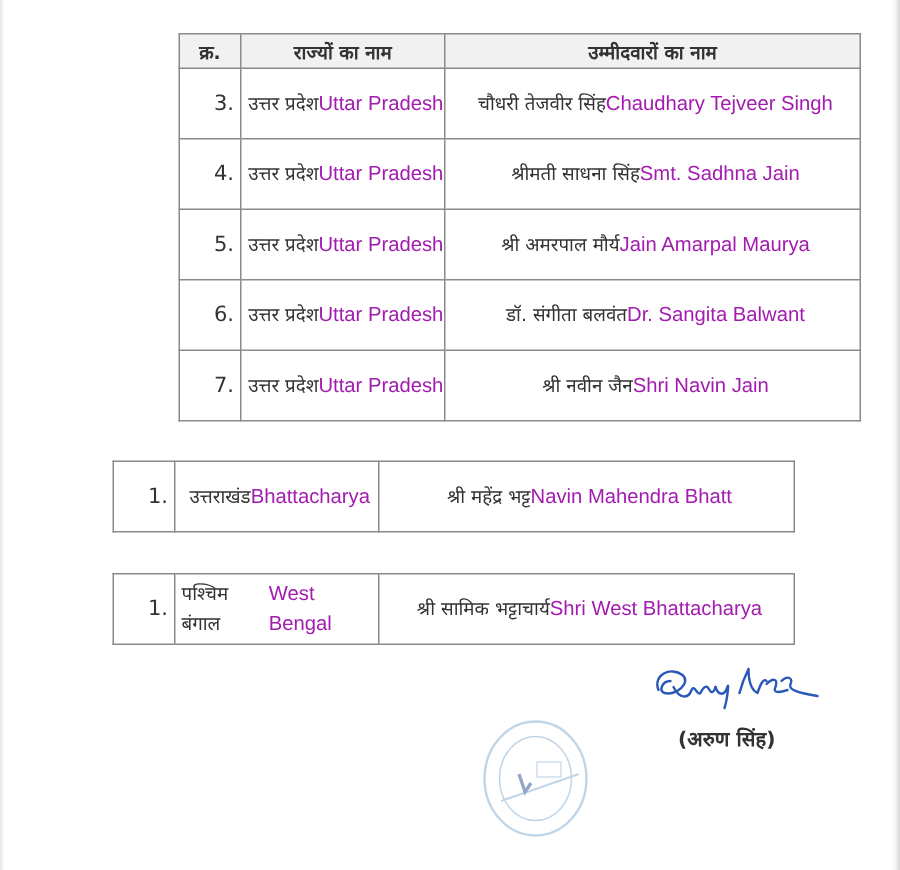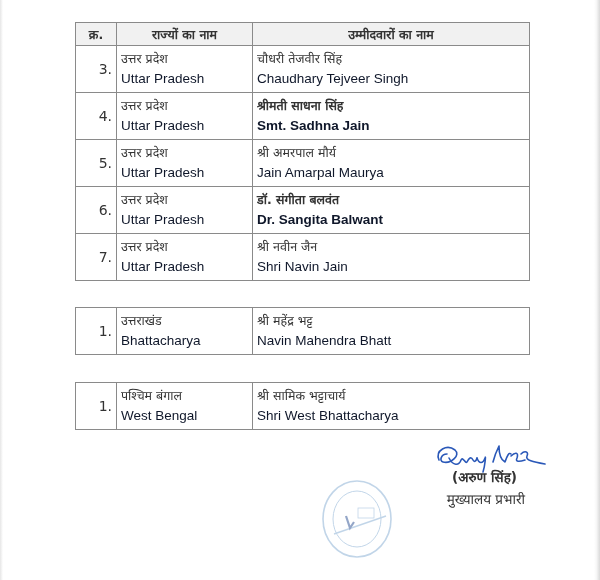--- a/index.html
+++ b/index.html
@@ -48,49 +48,49 @@
       text-align: center;
     }
     .num {
       text-align: right;
       padding-right: 4px !important;
       font-size: 14px;
       color: #333;
     }
     .cell-inner {
       display: flex;
-      flex-direction: column;
+      flex-direction: row;
       justify-content: center;
       padding-left: 4px;
       line-height: 20px;
     }
     .hi { font-size: 12.5px; color: #333; }
-    .en { font-size: 13.5px; color: #0f172a; font-family: "Liberation Sans", sans-serif; }
-    .bold { font-weight: bold; }
+    .en { font-size: 13.5px; color: #a21caf; font-family: "Liberation Sans", sans-serif; }
+    .bold { font-weight: normal; }
     tr.body-row td { height: 46px; }
 
-    #t1 { top: 22px; }
+    #t1 { top: 22px; margin-left: 44px; }
     #t2 { top: 307px; }
     #t3 { top: 382px; }
 
     .signature {
       position: absolute;
       left: 433px; top: 440px;
       width: 115px; height: 36px;
     }
     .stamp {
       position: absolute;
       left: 320px; top: 478px;
       width: 74px; height: 82px;
       opacity: 0.55;
     }
     .signatory {
       position: absolute;
       right: 75px;
-      top: 466px;
+      top: 482px;
       text-align: right;
       font-size: 13.5px;
       color: #333;
       line-height: 22px;
     }
     .signatory .sig-name { font-weight: bold; margin-right: 8px; }
     .signatory .sig-title-1 { margin-top: 2px; }
   </style>
 </head>
 <body>
@@ -254,14 +254,13 @@
     <ellipse cx="37" cy="41" rx="34" ry="38" stroke-width="1.6"></ellipse>
     <ellipse cx="37" cy="41" rx="24" ry="28" stroke-width="1"></ellipse>
     <path d="M14 56 L66 38" stroke-width="1.4"></path>
     <path d="M26 38 L30 50 L34 44" stroke="#3d5f9c" stroke-width="2.2"></path>
     <rect x="38" y="30" width="16" height="10" stroke-width="0.8"></rect>
   </g>
 </svg>
 
 <div class="signatory">
   <div class="sig-name">(अरुण सिंह)</div>
-  <div>मुख्यालय प्रभारी</div>
 </div>
 
 </body></html>

